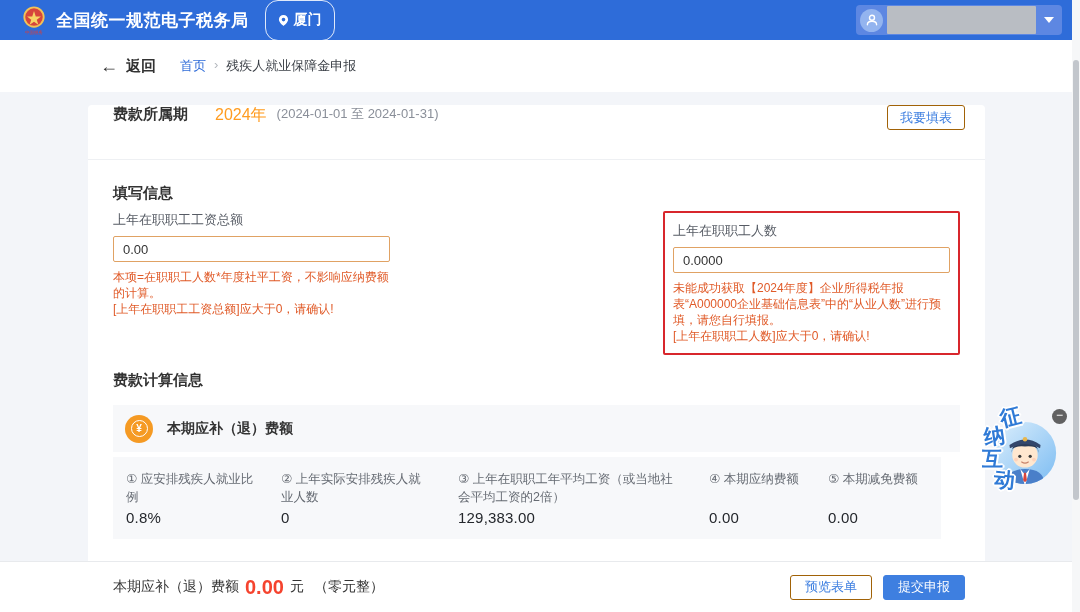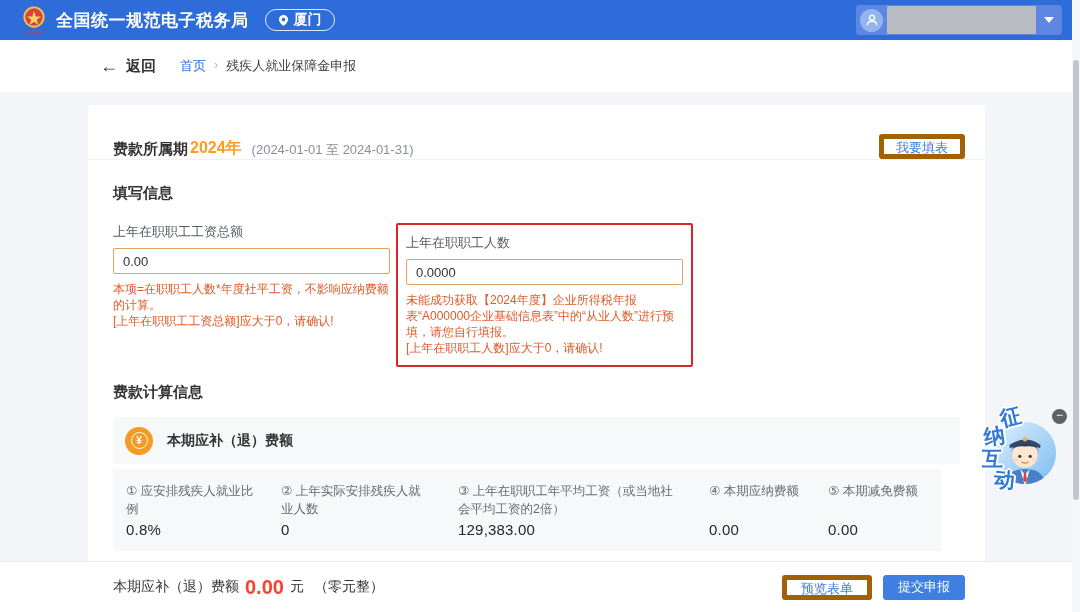--- a/index.html
+++ b/index.html
@@ -5,52 +5,52 @@
   * { margin:0; padding:0; box-sizing:border-box; }
   html,body { width:1080px; height:612px; }
   body { font-family:"Liberation Sans","DejaVu Sans",sans-serif; }
   .page { position:relative; width:1080px; height:612px; overflow:hidden; background:#701a75; }
 
   
   .header { position:relative; height:40px; background:#2e6cd9; display:flex; align-items:center; padding-left:22px; }
   .logo { display:flex; flex-direction:column; align-items:center; margin-right:10px; }
   .logo-caption { font-size:5px; color:#e33b30; line-height:5px; transform:scale(.9); white-space:nowrap; }
   .header-title { color:#fff; font-size:17px; font-weight:700; letter-spacing:.5px; }
-  .location-pill { display:flex; align-items:center; gap:5px; margin-left:16px; border:1px solid rgba(255,255,255,.85); border-radius:13px; height:22px; padding:0 12px; cursor:pointer; }
+  .location-pill { display:flex; align-items:center; gap:5px; margin-left:16px; border:1px solid rgba(255,255,255,.85); border-radius:13px; height:41px; padding:0 12px; cursor:pointer; }
   .location-pill span { color:#fff; font-size:14px; font-weight:600; }
   .user-pill { position:absolute; right:18px; top:5px; width:206px; height:30px; background:#5d87e2; border-radius:4px; display:flex; align-items:center; padding:0 8px 0 4px; cursor:pointer; }
   .avatar { width:23px; height:23px; border-radius:50%; background:#93b4ef; display:flex; align-items:center; justify-content:center; flex:none; }
   .user-redacted { flex:1; height:28px; background:#b9bdc3; margin-left:4px; border-radius:1px; }
   .chevron { width:0; height:0; border-left:5px solid transparent; border-right:5px solid transparent; border-top:6px solid #fff; margin-left:8px; }
 
   
   .crumb-row { height:52px; background:#fff; display:flex; align-items:center; padding-left:100px; }
   .back-btn { display:flex; align-items:center; gap:8px; cursor:pointer; }
   .back-arrow { font-size:18px; color:#333; line-height:1; }
   .back-label { font-size:15px; font-weight:700; color:#333; }
   .crumbs { display:flex; margin-left:24px; gap:8px; }
   .crumb-home { font-size:13px; color:#2f6cd9; cursor:pointer; }
   .crumb-sep { font-size:13px; color:#b3b7bd; }
   .crumb-current { font-size:13px; color:#3a3f46; }
 
   
   .content { position:relative; height:469px; background:#f3f5f9; padding:13px 0 0 88px; }
   .card { width:897px; height:456px; background:#fff; border-radius:4px 4px 0 0; }
-  .period-row { height:55px; display:flex; align-items:flex-end; padding:0 20px 0 25px; border-bottom:1px solid #eef0f3; }
+  .period-row { height:55px; display:flex; align-items:flex-start; padding:0 20px 0 25px; border-bottom:1px solid #eef0f3; }
   .period-label { font-size:15px; font-weight:700; color:#333; }
-  .period-year { font-size:16px; font-weight:700; color:#ff9c20; margin-left:2px; }
+  .period-year { font-size:16px; font-weight:400; color:#ff9c20; margin-left:27px; }
   .period-range { font-size:13px; color:#8a8f99; margin-left:10px; }
-  .btn-outline { background:#fff; border:5px solid #a16207; color:#3e7fe0; border-radius:3px; font-size:13px; height:25px; padding:0 12px; cursor:pointer; font-family:inherit; }
+  .btn-outline { background:#fff; border:1px solid #a16207; color:#3e7fe0; border-radius:3px; font-size:13px; height:25px; padding:0 12px; cursor:pointer; font-family:inherit; }
   .btn-primary { background:#3e7fe0; border:1px solid #3e7fe0; color:#fff; border-radius:3px; font-size:13px; height:25px; padding:0 12px; cursor:pointer; font-family:inherit; }
   .fill-table-btn { margin-left:auto; }
 
   .section { padding:24px 25px 0 25px; }
   .section-title { font-size:15px; font-weight:700; color:#333; }
 
-  .fields { display:flex; margin-top:20px; align-items:flex-start; }
+  .fields { display:flex; margin-top:8px; align-items:flex-start;justify-content:space-between; }
   .field { width:277px; }
   .field-label { font-size:13px; color:#565b64; margin-bottom:7px; }
   .field-input { width:100%; height:26px; border:1px solid #e0a264; border-radius:2px; padding:0 9px; font-size:13px; color:#333; font-family:inherit; background:#fff; outline:none; }
   .hints { margin-top:7px; }
   .hint-line { font-size:12px; line-height:16px; color:#e05a28; }
   .red-box { margin-left:6px; border:2px solid #d8262c; border-radius:2px; padding:9px 8px 9px 8px; width:297px; }
   .red-box .field { width:100%; }
 
   .calc-section { padding:16px 25px 0 25px; }
   .summary-panel { margin-top:15px; height:47px; background:#f7f8fa; display:flex; align-items:center; padding-left:12px; }

